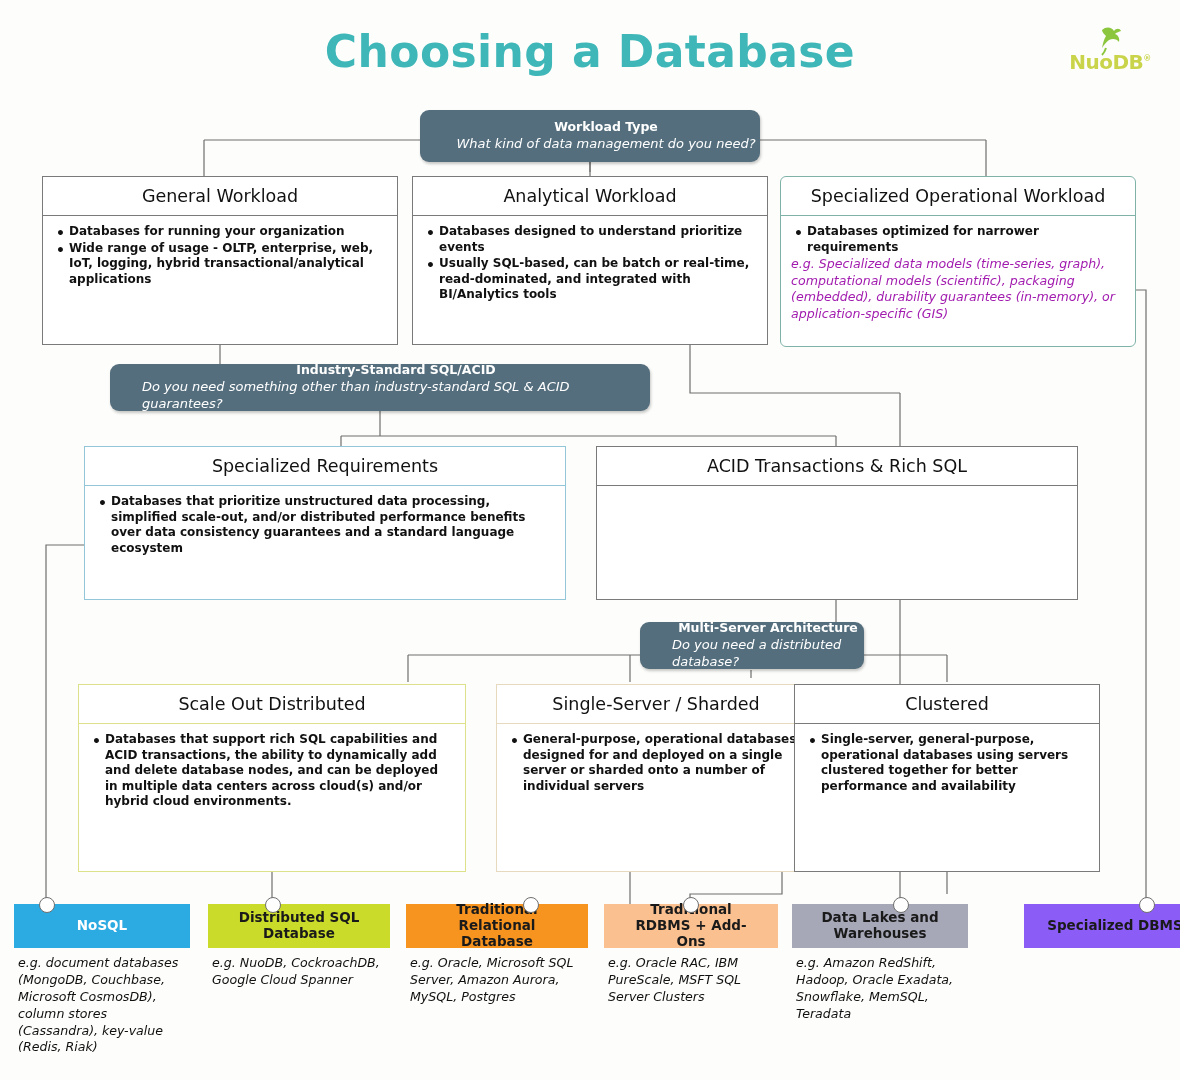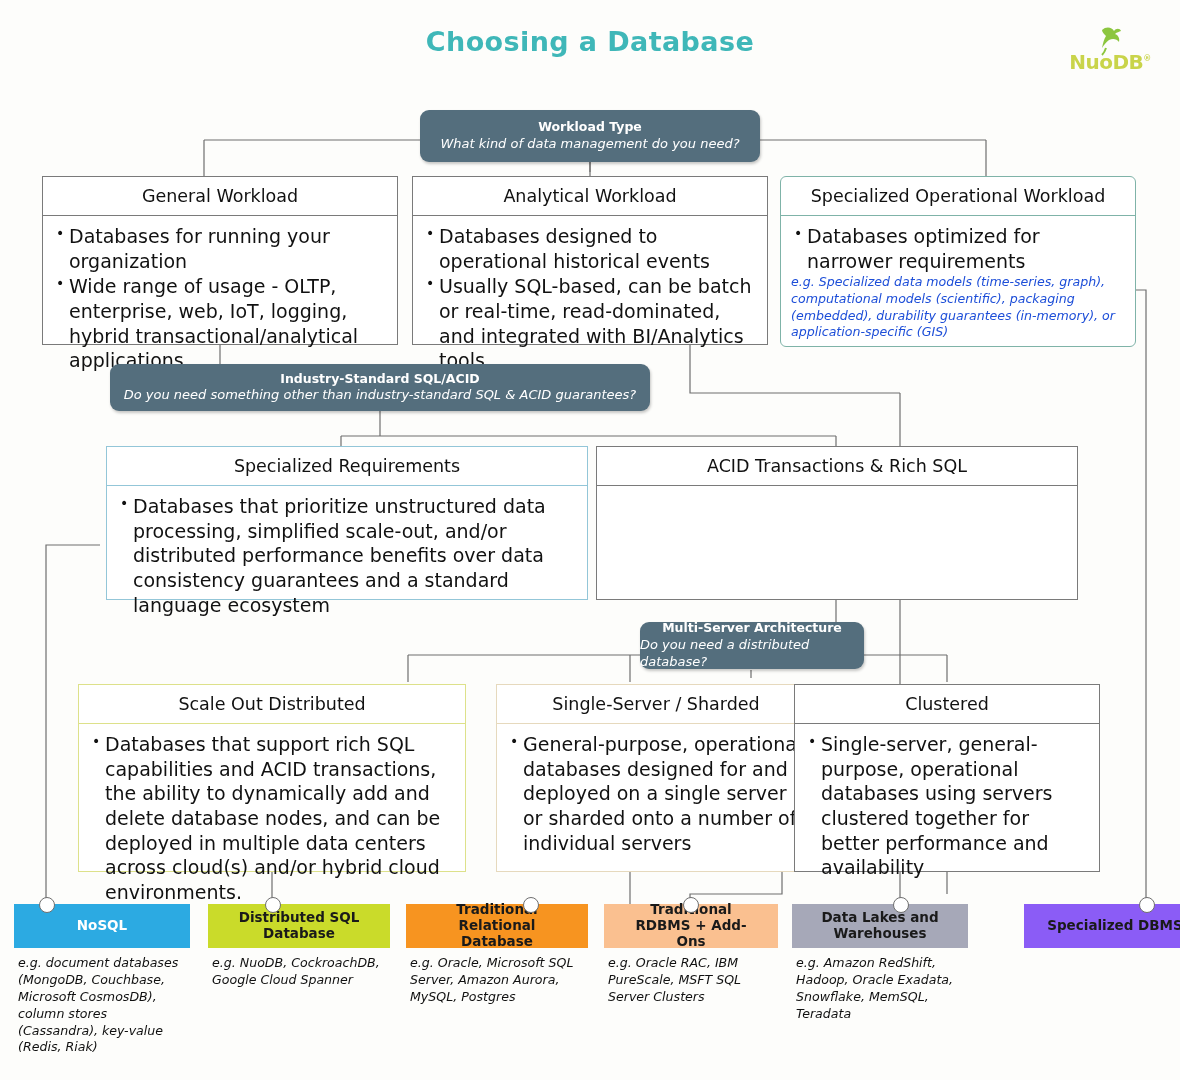--- a/index.html
+++ b/index.html
@@ -8,58 +8,60 @@
     background:#fdfdfb;
     font-family:"DejaVu Sans","Liberation Sans",sans-serif;
     overflow:hidden;
   }
   #wires{position:absolute;left:0;top:0;width:1180px;height:1080px;pointer-events:none;z-index:1;}
   .layer{position:absolute;left:0;top:0;width:1180px;height:1080px;z-index:2;}
 
   
   .title{
     position:absolute;left:0;top:26px;width:1180px;text-align:center;
-    font-size:27px;font-weight:bold;color:#3fb7b8;letter-spacing:.4px;
+    font-size:44px;font-weight:bold;color:#3fb7b8;letter-spacing:.4px;
   }
   
   .logo{position:absolute;right:22px;top:24px;width:96px;height:52px;}
   .logo-word{
     position:absolute;left:0;bottom:2px;width:96px;text-align:center;
     font-size:20px;font-weight:bold;color:#c9d44a;letter-spacing:-.5px;
   }
   .logo-tm{font-size:8px;vertical-align:super;}
 
   
   .decision{
     position:absolute;border-radius:9px;background:#546e7d;
     color:#ffffff;box-sizing:border-box;
     display:flex;flex-direction:column;align-items:center;justify-content:center;
     box-shadow:1px 2px 3px rgba(0,0,0,.22);
+    padding-left:32px;
   }
   .decision .d-title{font-size:12.5px;font-weight:bold;line-height:1.25;}
   .decision .d-sub{font-size:13px;font-style:italic;line-height:1.3;margin-top:1px;}
 
   
   .card{position:absolute;box-sizing:border-box;background:#ffffff;border:1px solid #9aa0a6;}
   .card .c-head{
     box-sizing:border-box;width:100%;text-align:center;
     font-size:17.5px;color:#111;padding:9px 6px 9px;
     border-bottom:1px solid #9aa0a6;
   }
   .card .c-body{padding:8px 12px 8px 10px;}
   .card ul{margin:0;padding:0 0 0 16px;list-style:none;}
   .card li{
-    font-size:19px;color:#111;line-height:1.30;margin-bottom:1px;
+    font-size:12px;color:#111;line-height:1.30;margin-bottom:1px;
     position:relative;
+    font-weight:bold;
   }
   .card li:before{
     content:"\2022";position:absolute;left:-13px;top:0;font-size:14px;
   }
   .card .c-eg{
-    font-size:12.6px;font-style:italic;color:#1d4ed8;line-height:1.32;margin-top:0;
+    font-size:12.6px;font-style:italic;color:#a21caf;line-height:1.32;margin-top:0;
   }
   
   .bd-grey{border-color:#7a7a7a;}
   .bd-grey .c-head{border-bottom-color:#7a7a7a;}
   .bd-teal{border-color:#7fb3a8;}
   .bd-teal .c-head{border-bottom-color:#7fb3a8;}
   .bd-cyan{border-color:#93c6d8;}
   .bd-cyan .c-head{border-bottom-color:#93c6d8;}
   .bd-lime{border-color:#dde18a;}
   .bd-lime .c-head{border-bottom-color:#dde18a;}
@@ -152,42 +154,42 @@
         <li>Databases for running your organization</li>
         <li>Wide range of usage - OLTP, enterprise, web, IoT, logging, hybrid transactional/analytical applications</li>
       </ul>
     </div>
   </div>
 
   <div class="card bd-grey" style="left:412px;top:176px;width:356px;height:169px;">
     <div class="c-head">Analytical Workload</div>
     <div class="c-body">
       <ul>
-        <li>Databases designed to operational historical events</li>
+        <li>Databases designed to understand prioritize events</li>
         <li>Usually SQL-based, can be batch or real-time, read-dominated, and integrated with BI/Analytics tools</li>
       </ul>
     </div>
   </div>
 
   <div class="card bd-teal" style="left:780px;top:176px;width:356px;height:171px;border-radius:6px;">
     <div class="c-head">Specialized Operational Workload</div>
     <div class="c-body">
       <ul>
         <li>Databases optimized for narrower requirements</li>
       </ul>
       <div class="c-eg">e.g. Specialized data models (time-series, graph), computational models (scientific), packaging (embedded), durability guarantees (in-memory), or application-specific (GIS)</div>
     </div>
   </div>
 
   <div class="decision" style="left:110px;top:364px;width:540px;height:47px;">
     <div class="d-title">Industry-Standard SQL/ACID</div>
     <div class="d-sub">Do you need something other than industry-standard SQL &amp; ACID guarantees?</div>
   </div>
 
-  <div class="card bd-cyan" style="left:106px;top:446px;width:482px;height:154px;">
+  <div class="card bd-cyan" style="left:84px;top:446px;width:482px;height:154px;">
     <div class="c-head">Specialized Requirements</div>
     <div class="c-body">
       <ul>
         <li>Databases that prioritize unstructured data processing, simplified scale-out, and/or distributed performance benefits over data consistency guarantees and a standard language ecosystem</li>
       </ul>
     </div>
   </div>
 
   <div class="card bd-grey" style="left:596px;top:446px;width:482px;height:154px;">
     <div class="c-head">ACID Transactions &amp; Rich SQL</div>

